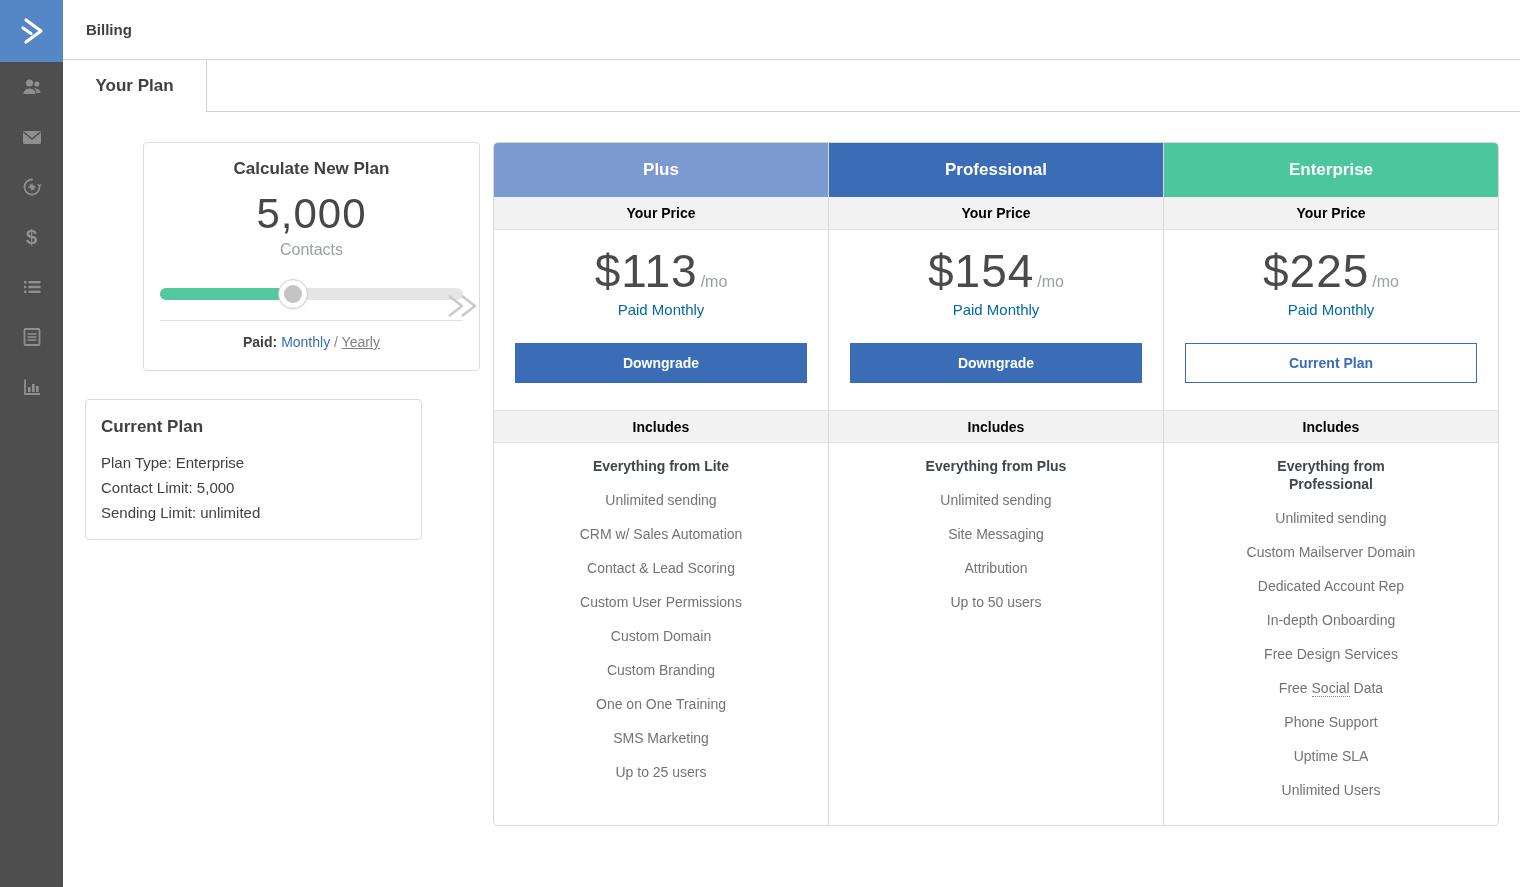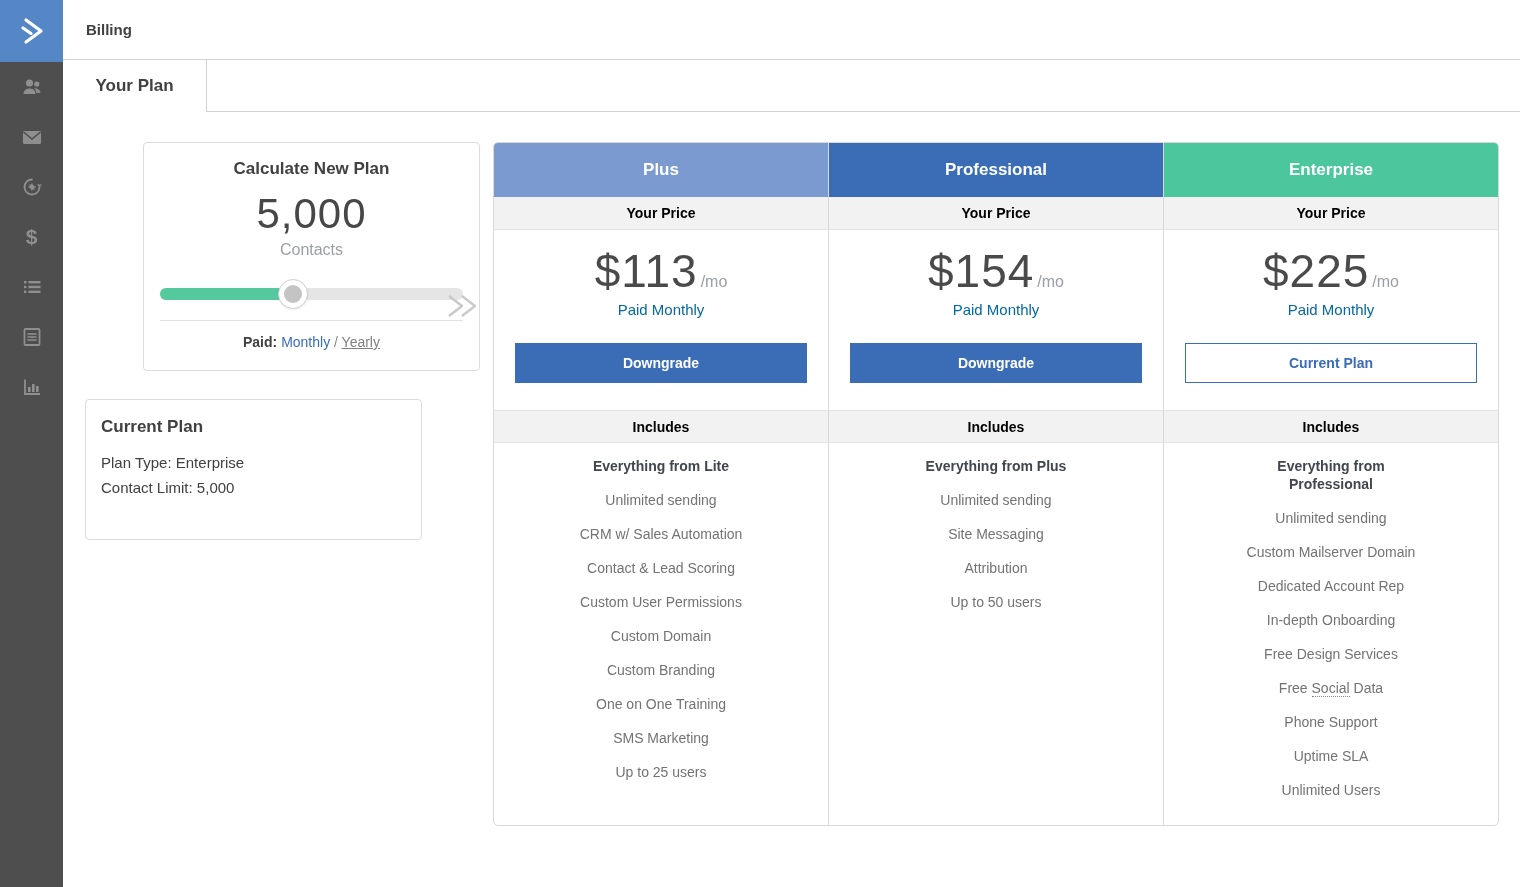--- a/index.html
+++ b/index.html
@@ -176,20 +176,21 @@
         <a class="link-blue">Monthly</a>
         <span>/</span>
         <a class="link-gray">Yearly</a>
       </div>
     </div>
 
     <div class="card current-card">
       <div class="current-title">Current Plan</div>
       <div class="current-line">Plan Type: Enterprise</div>
       <div class="current-line">Contact Limit: 5,000</div>
+      <div class="current-line">Sending Limit: unlimited</div>
     </div>
 
     <div class="fwd-chevrons">
       <svg width="38" height="32" viewBox="0 0 38 32">
         <polyline points="6,6 19,16 6,26" fill="none" stroke="#c9c9c9" stroke-width="2.4" stroke-linejoin="round"></polyline>
         <polyline points="19,6 32,16 19,26" fill="none" stroke="#c9c9c9" stroke-width="2.4" stroke-linejoin="round"></polyline>
       </svg>
     </div>
 
     <div class="pricing">

